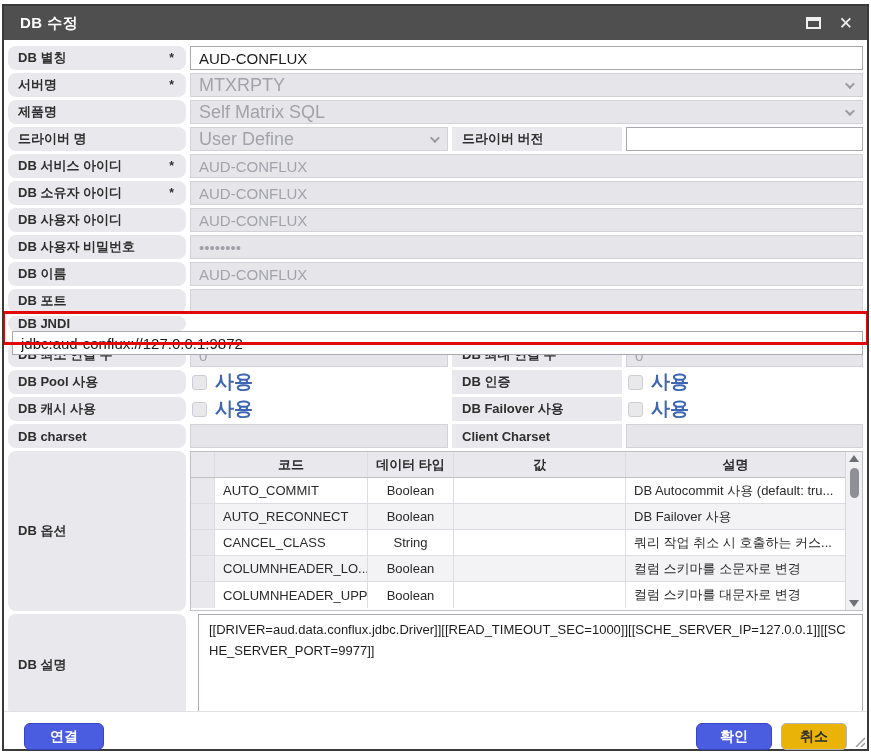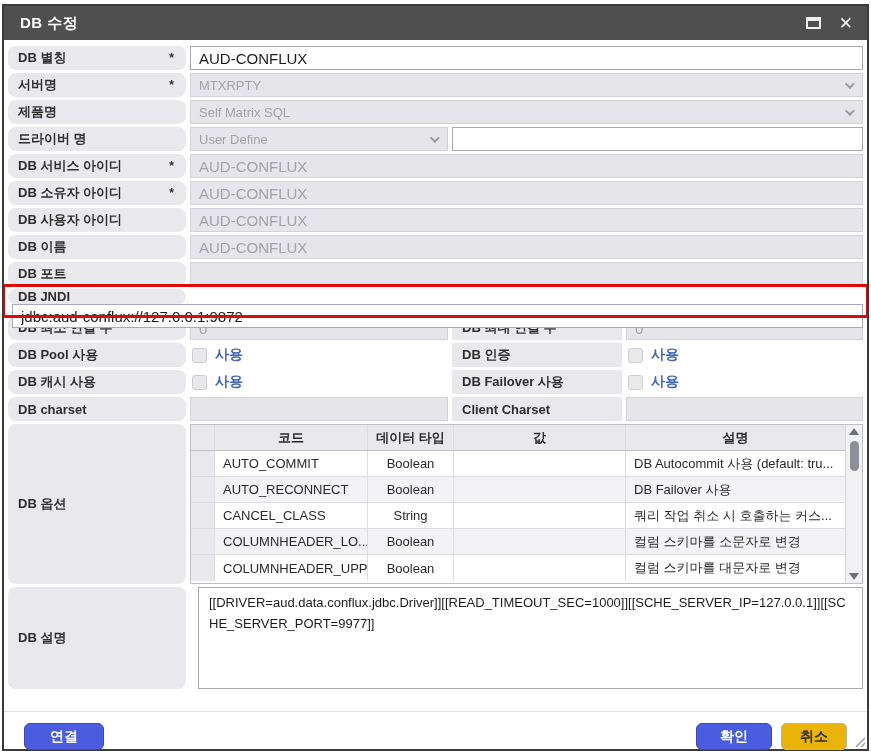--- a/index.html
+++ b/index.html
@@ -16,25 +16,25 @@
   .bodyarea{flex:1;padding:6px 4px 0 4px;overflow:hidden;}
   .row{display:flex;height:24px;margin-bottom:3px;}
   .row.tall{height:auto;}
   .lbl{width:178px;flex:none;background:#e9e9ed;display:flex;align-items:center;justify-content:space-between;padding:0 12px 0 10px;font-size:13px;font-weight:bold;color:#2e2e2e;border-radius:8px;}
   .lbl .req{color:#2e2e2e;font-size:12px;}
   .lbl2{width:170px;flex:none;margin-left:4px;background:#e9e9ed;display:flex;align-items:center;padding:0 10px;font-size:13px;font-weight:bold;color:#2e2e2e;}
   .fld{flex:1;margin-left:4px;display:flex;min-width:0;}
   .fld-fixed{flex:none;width:258px;margin-left:4px;display:flex;}
   input.txt{width:100%;height:24px;border:1px solid #a9a9b1;background:#fff;padding:0 8px;font-size:15px;color:#1c1c1c;font-family:inherit;outline:none;}
   input.txt.ro{background:#e6e6ea;border:1px solid #d2d2d8;color:#a2a2ab;}
-  .selbox{width:100%;height:24px;border:1px solid #d2d2d8;background:#e6e6ea;display:flex;align-items:center;justify-content:space-between;padding:0 10px 0 8px;font-size:13px;color:#a2a2ab;}
+  .selbox{width:100%;height:24px;border:1px solid #d2d2d8;background:#e6e6ea;display:flex;align-items:center;justify-content:space-between;padding:0 10px 0 8px;font-size:18px;color:#a2a2ab;}
   .chev{width:7px;height:7px;border-right:2px solid #9a9aa2;border-bottom:2px solid #9a9aa2;transform:rotate(45deg) translateY(-2px);flex:none;}
   .chkwrap{display:flex;align-items:center;gap:8px;padding-left:2px;}
   .chk{width:15px;height:15px;background:#e9e9ec;border:1px solid #cccdd3;border-radius:3px;display:inline-block;}
-  .chklbl{font-size:14px;font-weight:bold;color:#3e66b5;}
+  .chklbl{font-size:19px;font-weight:bold;color:#3e66b5;}
   
   .jndi-rel{position:relative;flex-direction:column;}
   .red-box{position:absolute;left:-6px;right:-6px;top:-5px;bottom:-5px;border:3px solid #e10808;pointer-events:none;z-index:4;}
   
   .opt-table{flex:1;margin-left:4px;border:1px solid #bfbfc6;height:160px;display:flex;flex-direction:column;min-width:0;position:relative;background:#fff;}
   .t-inner{display:flex;flex:1;min-height:0;}
   .t-grid{flex:1;display:flex;flex-direction:column;min-width:0;}
   .t-row{display:flex;height:26px;flex:none;border-bottom:1px solid #dcdce2;}
   .t-row:last-child{border-bottom:none;}
   .t-row.head{background:#e9e9ed;border-bottom:1px solid #bfbfc6;}
@@ -123,20 +123,23 @@
       <div class="lbl">
             <span>드라이버 명</span>
             <span></span>
           </div>
       <div class="fld-fixed">
         <div class="selbox">
           <span>User Define</span>
           <span class="chev"></span>
         </div>
       </div>
+      <div class="lbl2">
+            <span>드라이버 버전</span>
+          </div>
       <div class="fld">
             <input class="txt" type="text" value="" style="">
           </div>
     </div>
 
     <div class="row">
       <div class="lbl">
             <span>DB 서비스 아이디</span>
             <span class="req">*</span>
           </div>
@@ -158,20 +161,29 @@
     <div class="row">
       <div class="lbl">
             <span>DB 사용자 아이디</span>
             <span></span>
           </div>
       <div class="fld">
             <input class="txt ro" type="text" readonly="" value="AUD-CONFLUX" style="">
           </div>
     </div>
 
+    <div class="row">
+      <div class="lbl">
+            <span>DB 사용자 비밀번호</span>
+            <span></span>
+          </div>
+      <div class="fld">
+            <input class="txt ro" type="text" readonly="" value="••••••••" style="">
+          </div>
+    </div>
 
     <div class="row">
       <div class="lbl">
             <span>DB 이름</span>
             <span></span>
           </div>
       <div class="fld">
             <input class="txt ro" type="text" readonly="" value="AUD-CONFLUX" style="">
           </div>
     </div>

